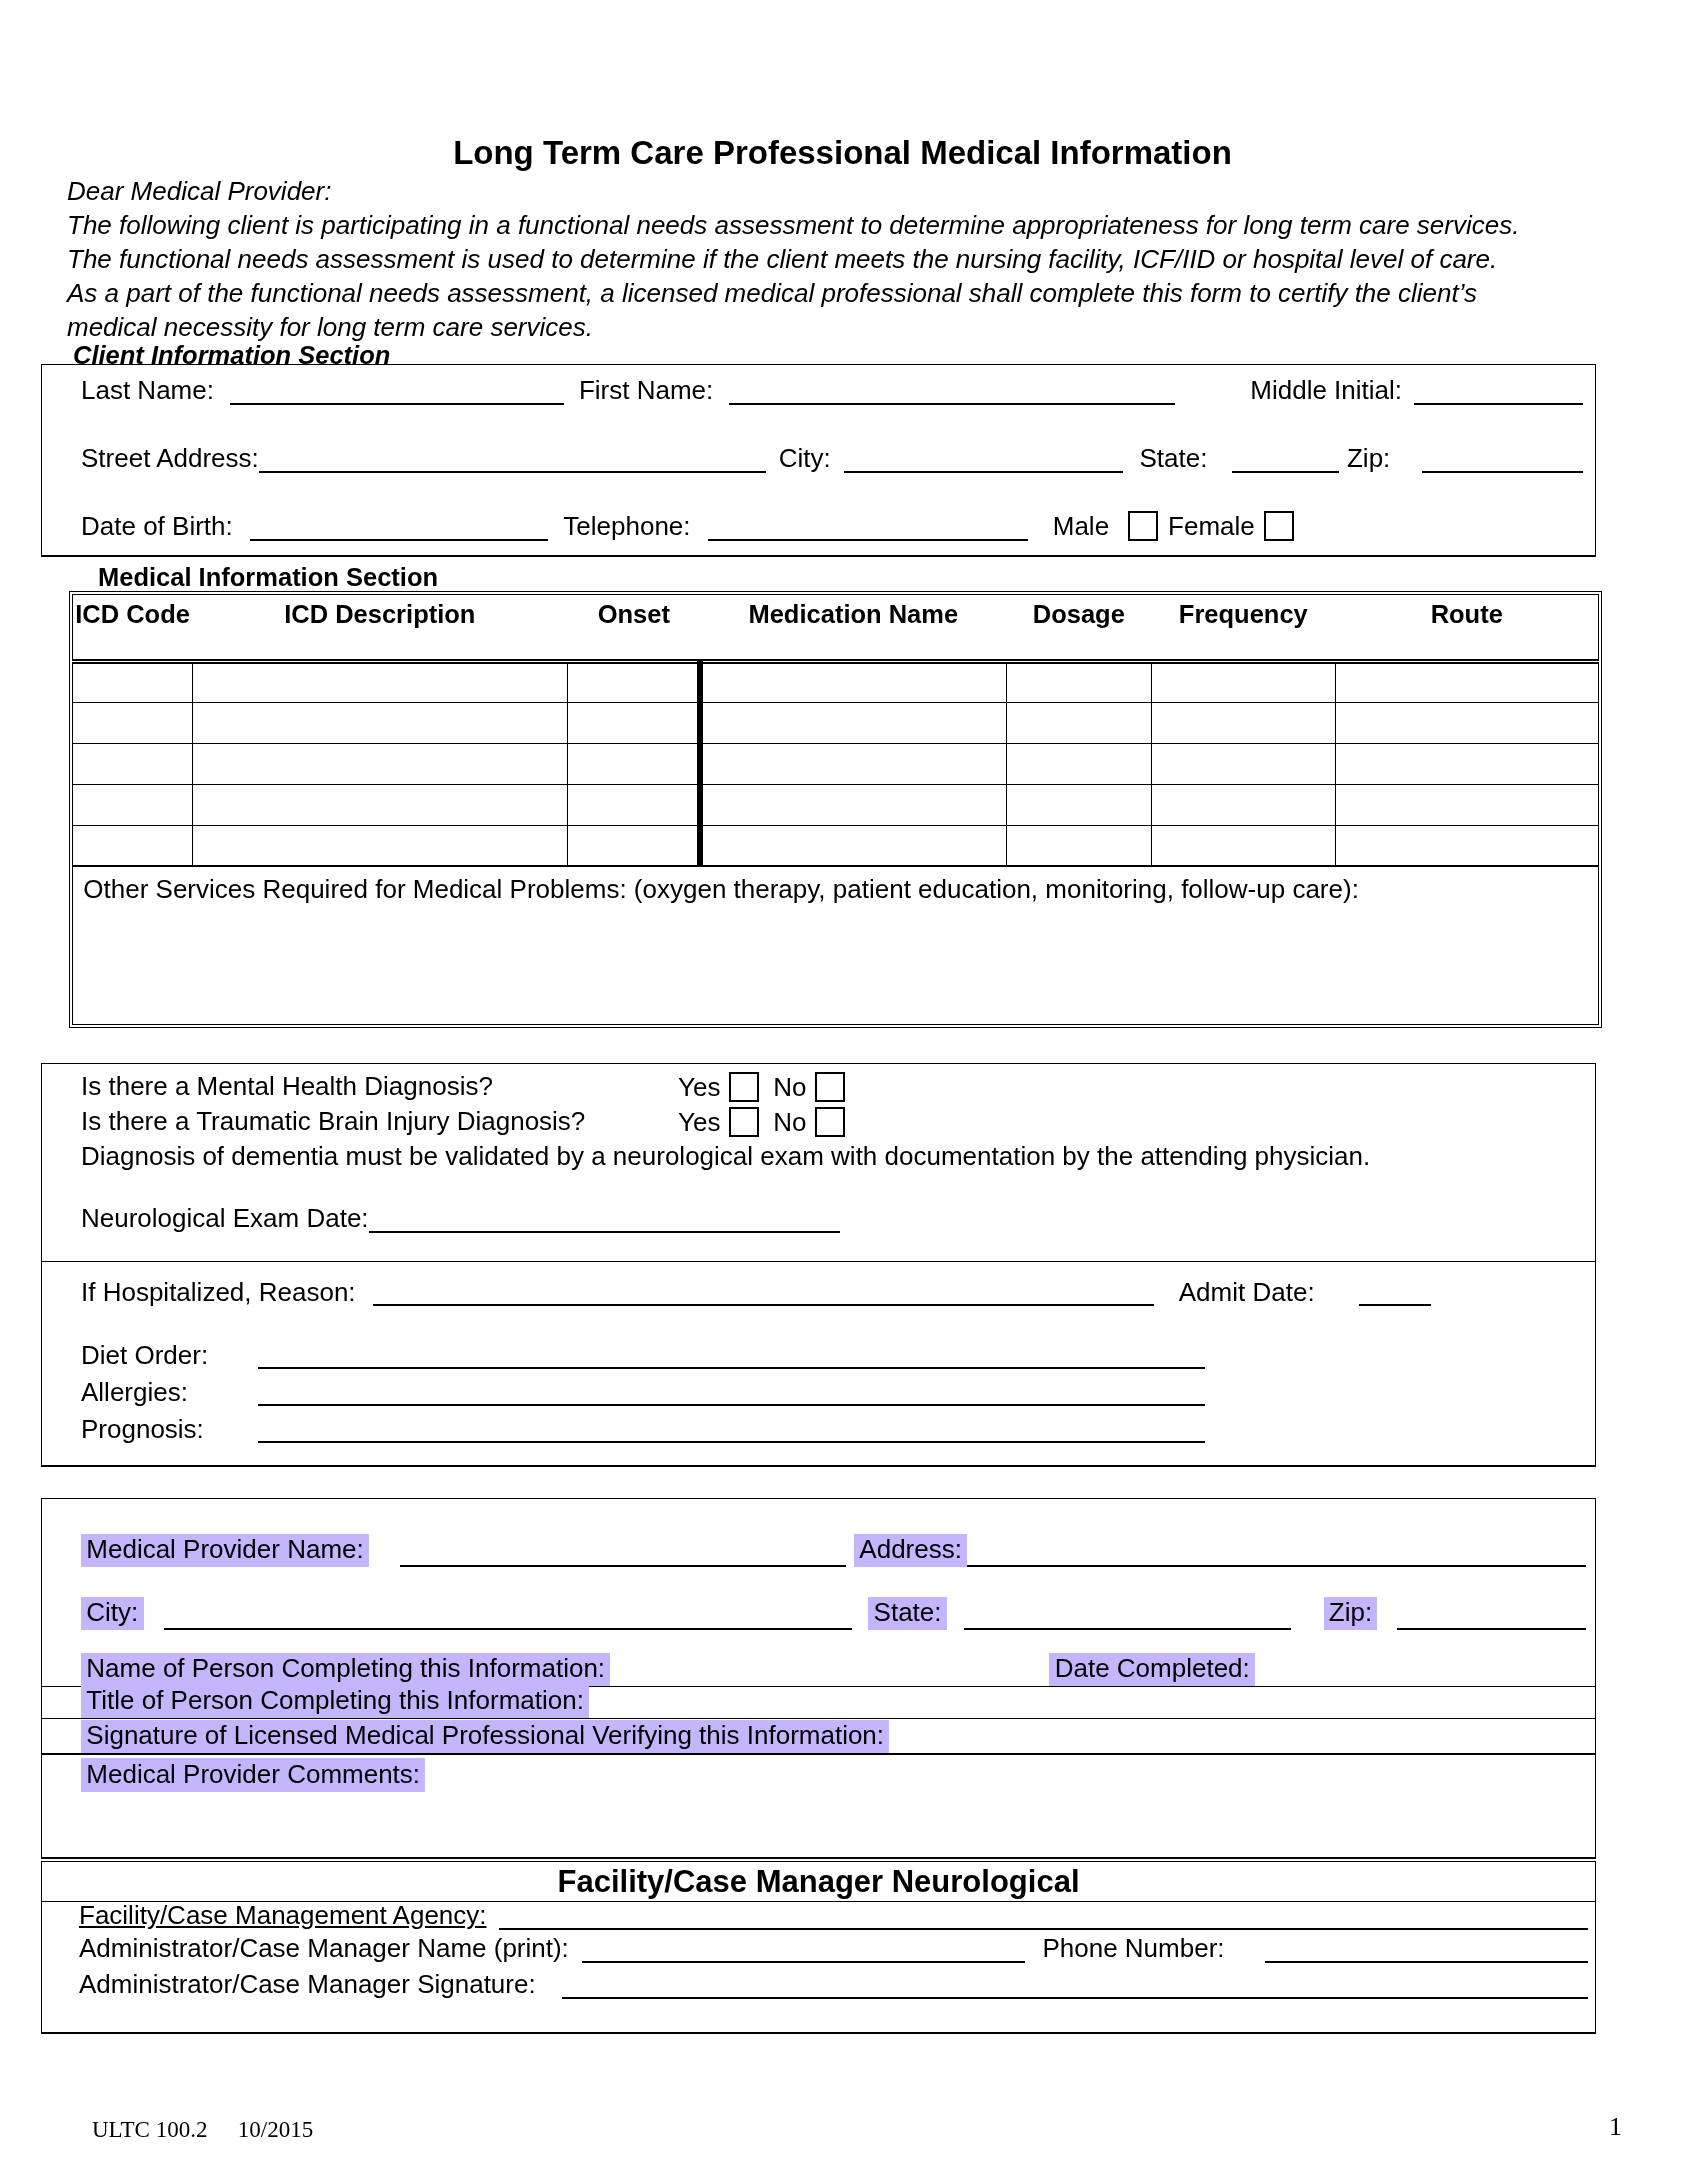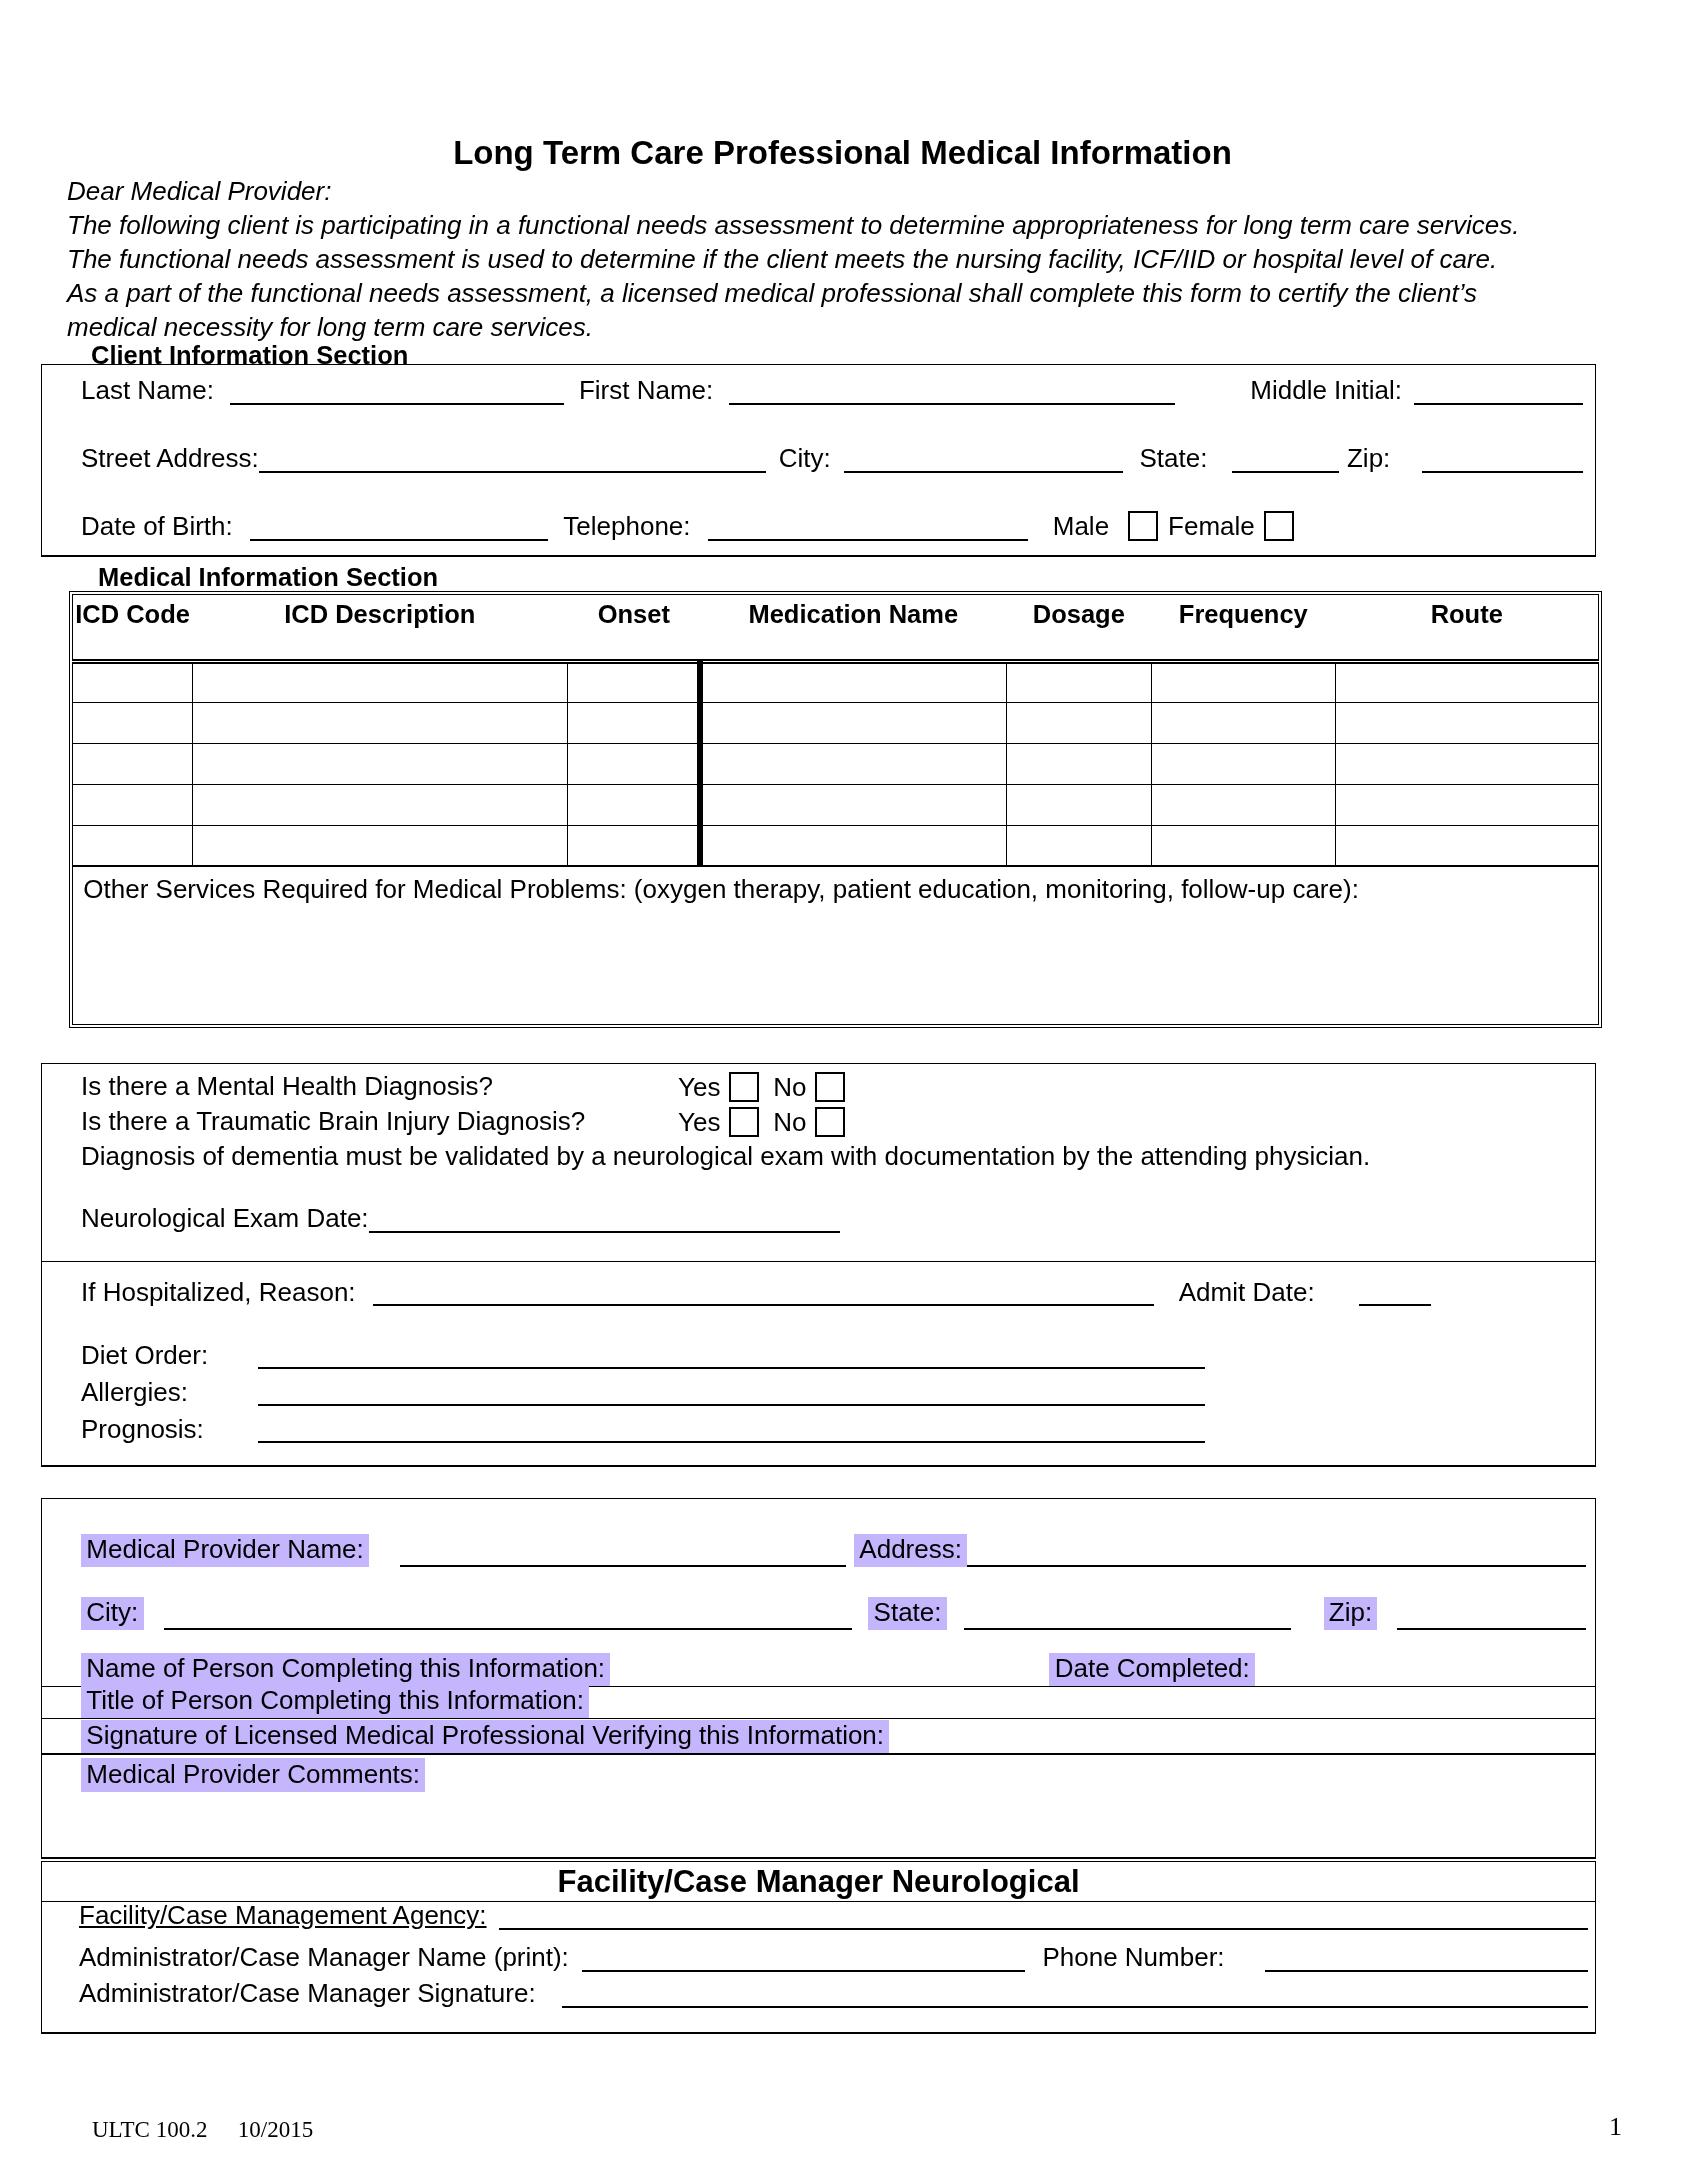--- a/index.html
+++ b/index.html
@@ -75,21 +75,21 @@
   <div class="title">Long Term Care Professional Medical Information</div>
 
   <div class="intro">
     <div>Dear Medical Provider:</div>
     <div>The following client is participating in a functional needs assessment to determine appropriateness for long term care services.</div>
     <div>The functional needs assessment is used to determine if the client meets the nursing facility, ICF/IID or hospital level of care.</div>
     <div>As a part of the functional needs assessment, a licensed medical professional shall complete this form to certify the client’s</div>
     <div>medical necessity for long term care services.</div>
   </div>
 
-  <div class="sec-heading" style="top:341px; left:91px;">Client Information Section</div>
+  <div class="sec-heading" style="top:341px; left:73px;font-style:italic;">Client Information Section</div>
 
   <div class="box" style="top:364px; height:193px;">
     <div class="client-row frow" style="top:0.9px;">
       <span class="lbl">Last Name:</span>
       <span class="fl" style="width:334px; margin-left:16px;"></span>
       <span class="lbl" style="margin-left:15px;">First Name:</span>
       <span class="fl" style="width:446px; margin-left:16px;"></span>
       <span class="lbl" style="margin-left:75px;">Middle Initial:</span>
       <span class="fl grow" style="margin-left:12.3px;"></span>
     </div>
@@ -267,21 +267,21 @@
       <div style="height:61px;"></div>
     </div>
   </div>
 
   <div class="box" style="top:1861px; height:173px; border-top-width:1.8px;">
     <div class="sep-bottom2" style="height:40px; text-align:center; font-size:31px; font-weight:bold; line-height:40px;">Facility/Case Manager Neurological</div>
     <div class="frow" style="height:26px; margin-top:2px; padding:0 7px 0 37px;text-decoration:underline;">
       <span class="lbl">Facility/Case Management Agency:</span>
       <span class="fl grow" style="margin-left:12.3px;"></span>
     </div>
-    <div class="frow" style="height:33px; margin-top:9px; padding:0 7px 0 37px;">
+    <div class="frow" style="height:33px; margin-top:0; padding:0 7px 0 37px;">
       <span class="lbl">Administrator/Case Manager Name (print):</span>
       <span class="fl" style="width:443px; margin-left:13px;"></span>
       <span class="lbl" style="margin-left:17.6px;">Phone Number:</span>
       <span class="fl grow" style="margin-left:40px;"></span>
     </div>
     <div class="frow" style="height:33px; margin-top:2.6px; padding:0 7px 0 37px;">
       <span class="lbl">Administrator/Case Manager Signature:</span>
       <span class="fl grow" style="margin-left:26px;"></span>
     </div>
   </div>

